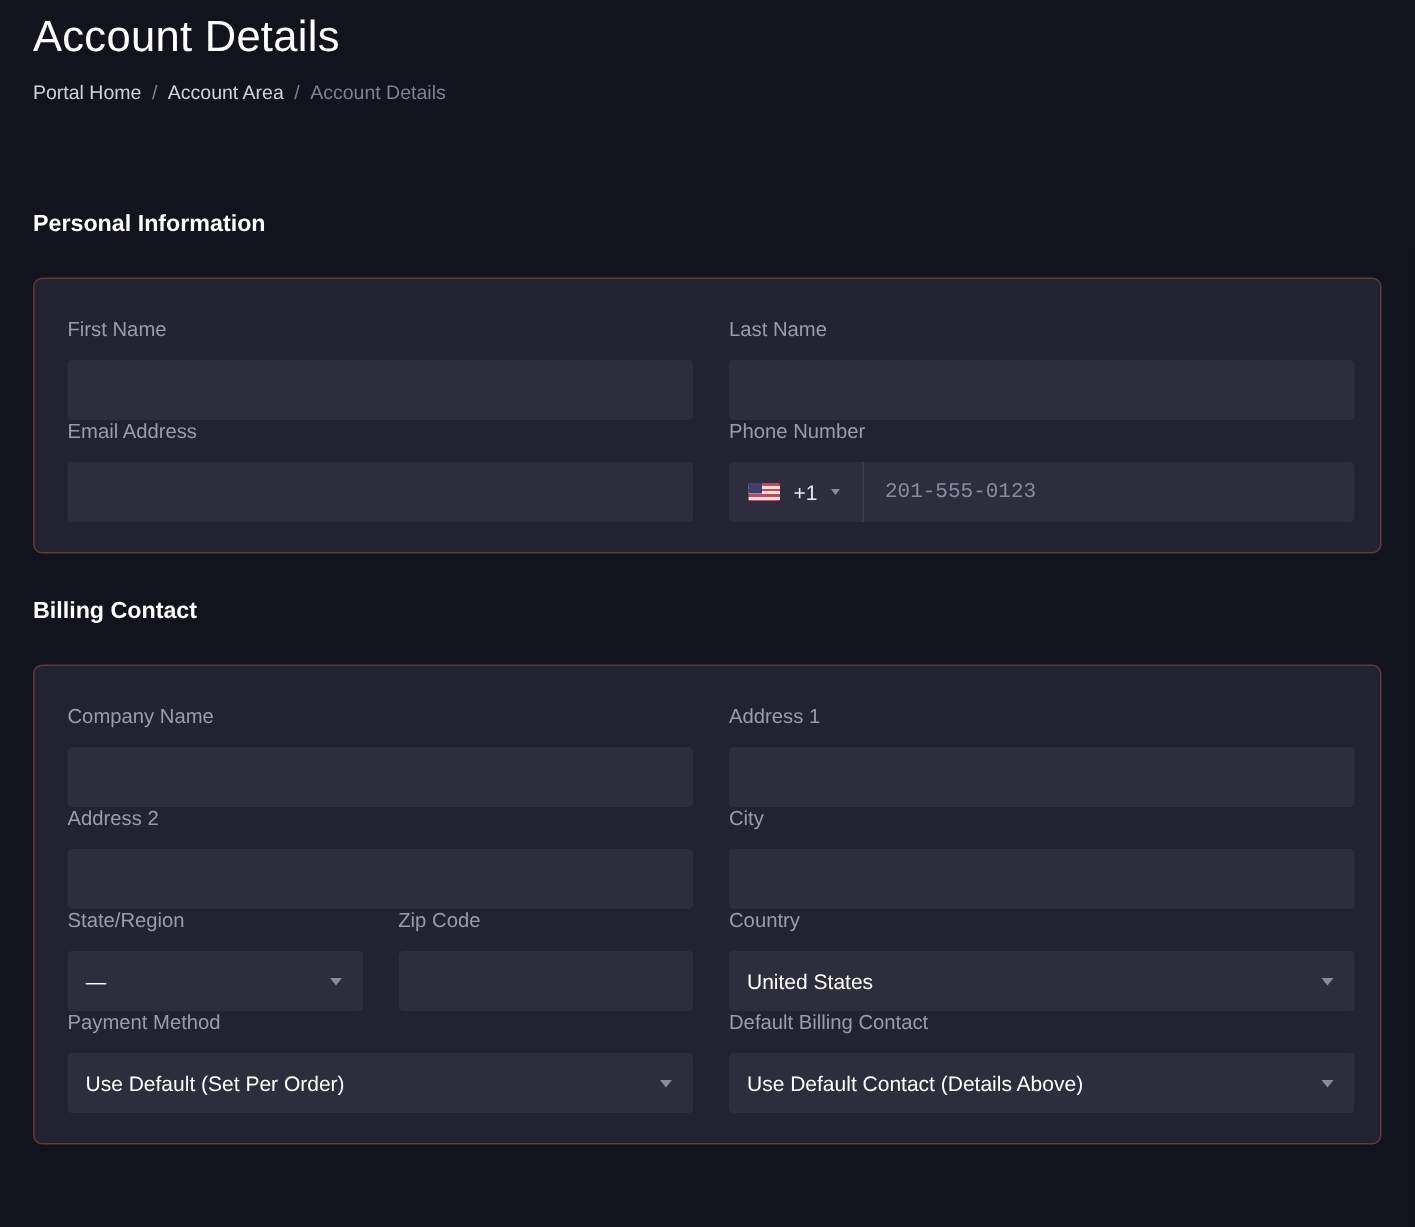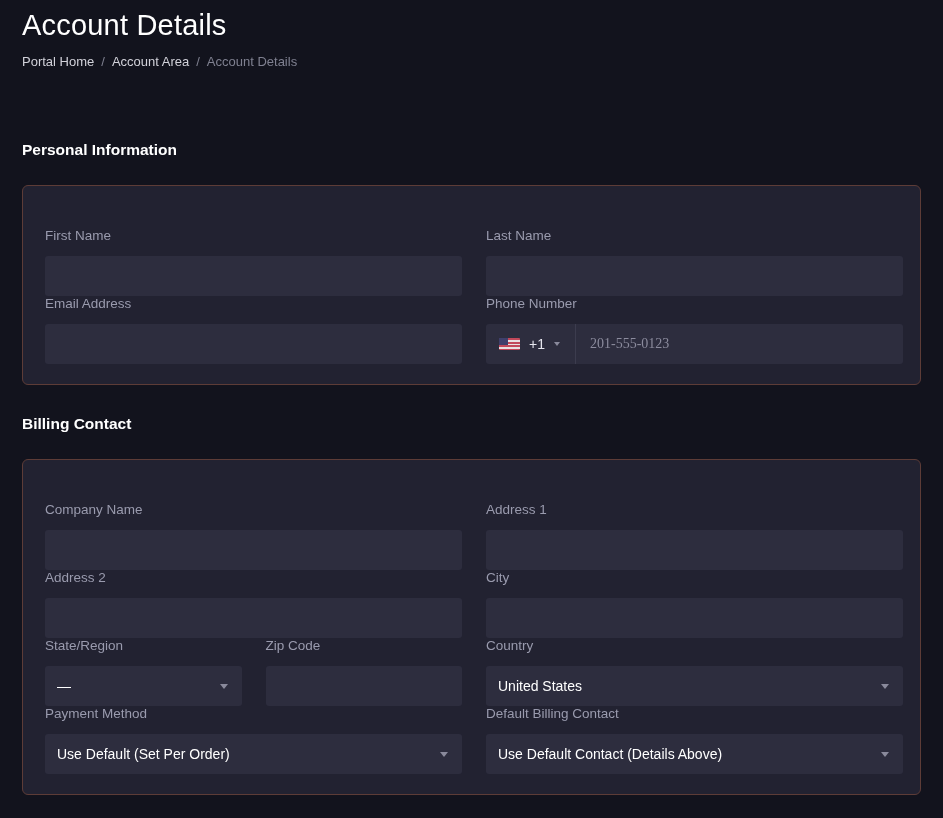--- a/index.html
+++ b/index.html
@@ -45,21 +45,21 @@
     font-weight:700;
     color:var(--text-color);
     margin-top:72px;
   }
   .section-heading.second{margin-top:30px;}
   .card{
     margin-top:26px;
     background:var(--card-bg);
     border:1px solid var(--card-border);
     border-radius:6px;
-    padding:42px 17px 20px 22px;
+    padding:26px 17px 20px 22px;
   }
   .field-row{display:flex;gap:24px;}
   .field-row + .field-row{}
   .field{flex:1;min-width:0;display:flex;flex-direction:column;}
   .split{flex:1;display:flex;gap:24px;}
   .field label{
     font-size:13.5px;
     color:var(--label-color);
     margin-bottom:12px;
     line-height:16px;
@@ -132,21 +132,21 @@
     background:#3f3f6b;
   }
   .phone-divider{width:1px;background:var(--divider-color);}
   .phone-number{
     flex:1;
     background:transparent;
     border:none;
     outline:none;
     color:var(--text-color);
     font-size:14px;
-    font-family:Liberation Serif, serif;
+    font-family:Liberation Mono, monospace;
     padding:0 14px;
     min-width:0;
   }
   .phone-number::placeholder{color:var(--placeholder-color);opacity:1;}
 </style>
 </head>
 <body>
 
 <div class="page">
 

